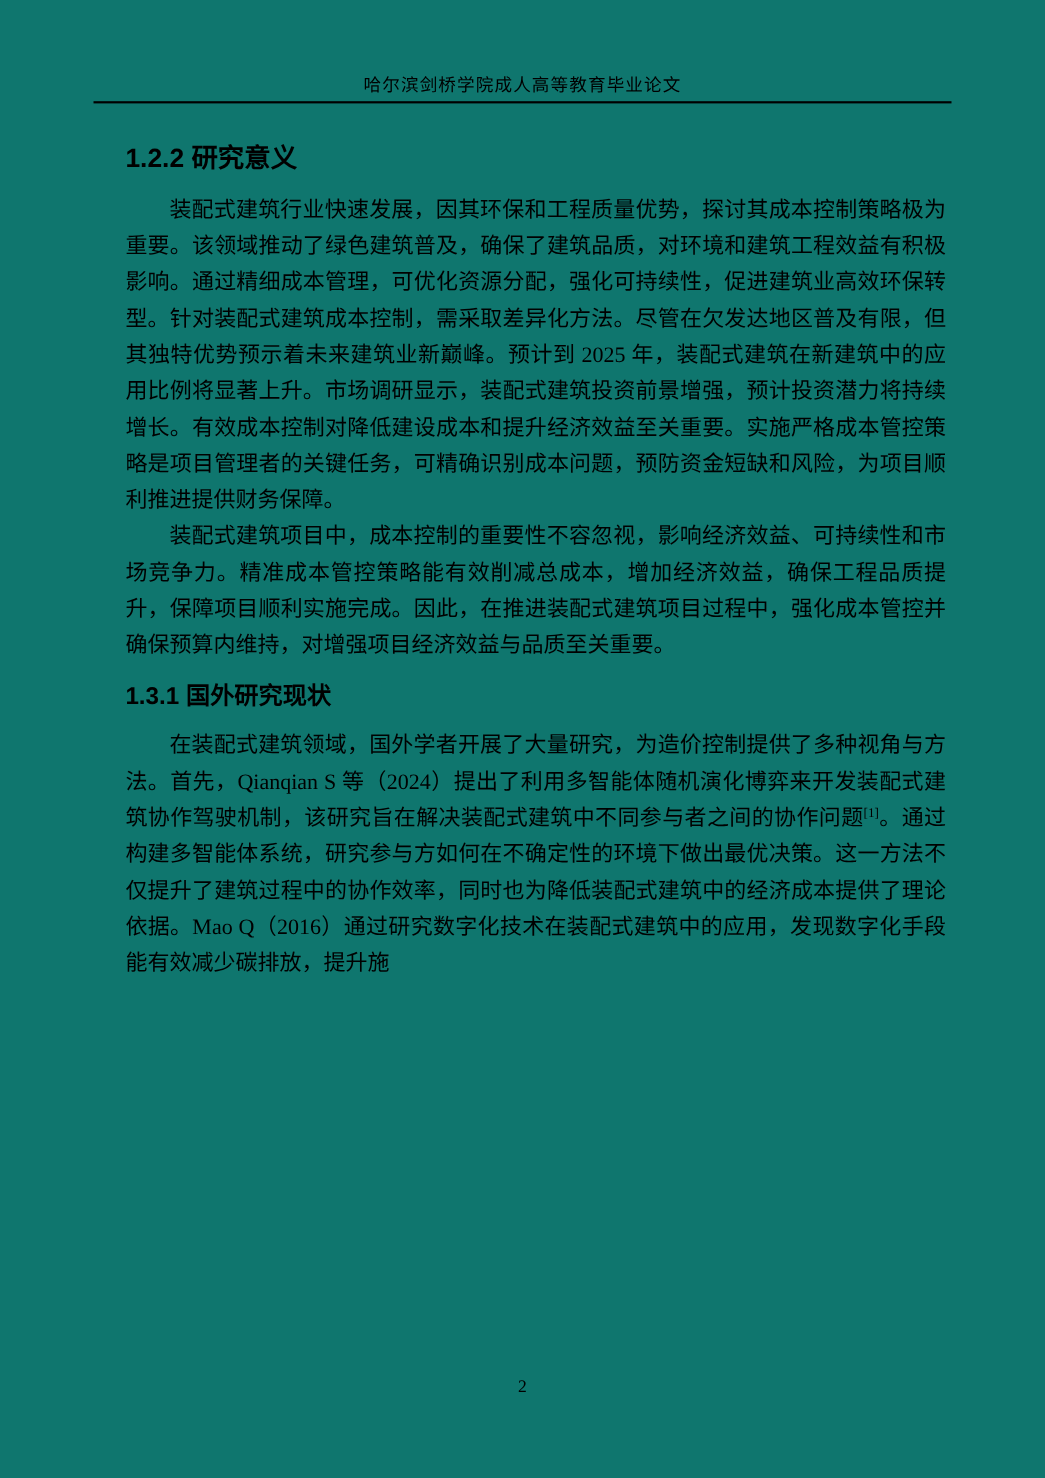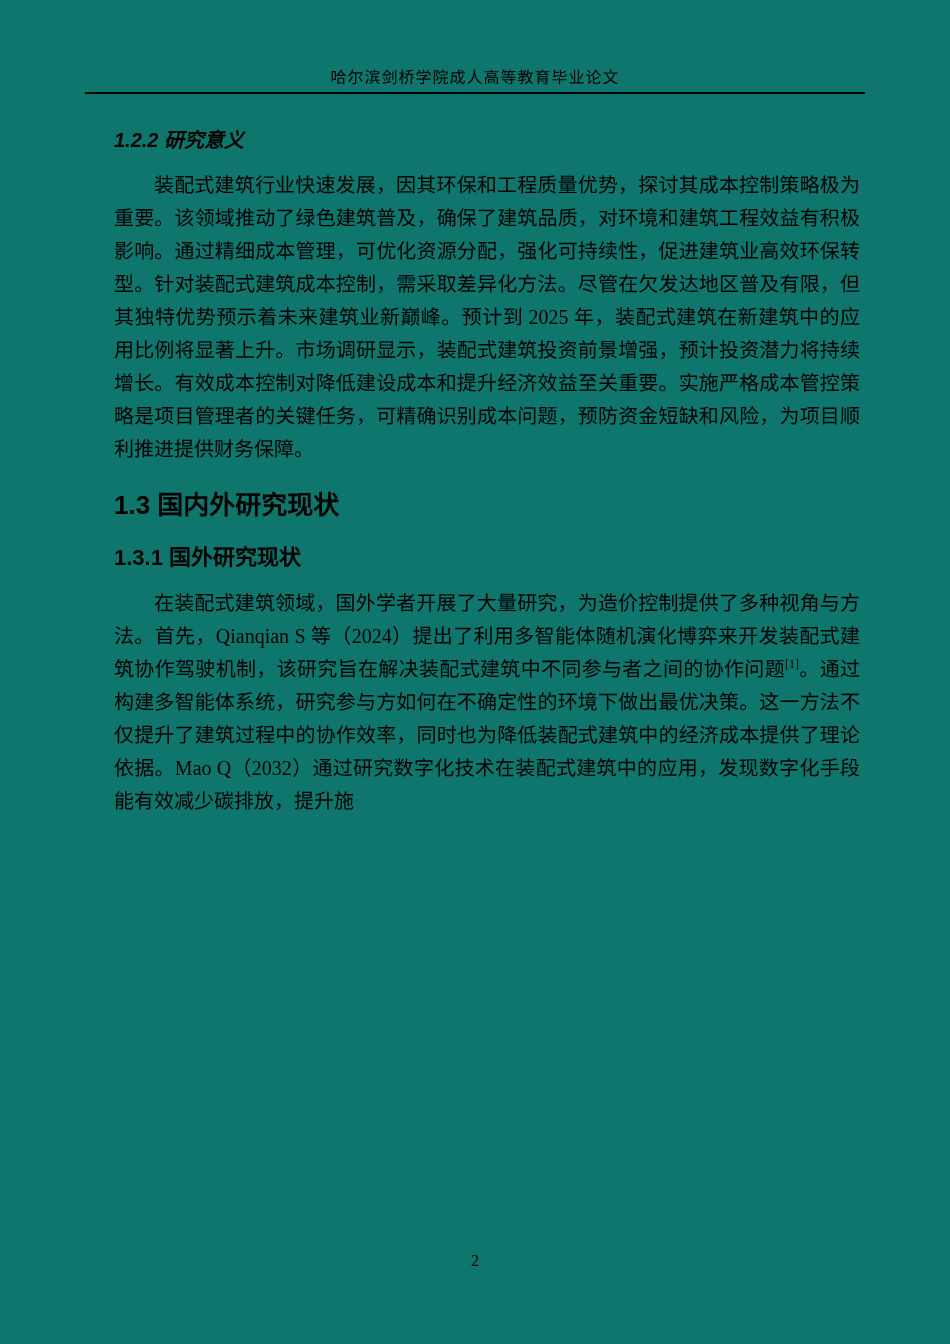--- a/index.html
+++ b/index.html
@@ -40,23 +40,22 @@
       left: 114px;
       width: 746px;
       top: 124px;
     }
     .sec-heading {
       font-family: "Liberation Sans", "DejaVu Sans", sans-serif;
       font-weight: bold;
       color: #000000;
     }
     .h-122 {
-      font-size: 20px;
+      font-size: 24px;
       margin: 0 0 16px 0;
-      font-style: italic;
     }
     .h-13 {
       font-size: 26px;
       margin: 18px 0 18px 0;
     }
     .h-131 {
       font-size: 22px;
       margin: 10px 0 16px 0;
     }
     .body-p {
@@ -91,24 +90,24 @@
   <hr class="header-rule">
 
   <div class="content">
 
     <h2 class="sec-heading h-122">1.2.2 研究意义</h2>
 
     <p class="body-p">装配式建筑行业快速发展，因其环保和工程质量优势，探讨其成本控制策略极为重要。该领域推动了绿色建筑普及，确保了建筑品质，对环境和建筑工程效益有积极影响。通过精细成本管理，可优化资源分配，强化可持续性，促进建筑业高效环保转型。针对装配式建筑成本控制，需采取差异化方法。尽管在欠发达地区普及有限，但其独特优势预示着未来建筑业新巅峰。预计到 2025 年，装配式建筑在新建筑中的应用比例将显著上升。市场调研显示，装配式建筑投资前景增强，预计投资潜力将持续增长。有效成本控制对降低建设成本和提升经济效益至关重要。实施严格成本管控策略是项目管理者的关键任务，可精确识别成本问题，预防资金短缺和风险，为项目顺利推进提供财务保障。</p>
 
 
 
+    <p class="body-p">装配式建筑项目中，成本控制的重要性不容忽视，影响经济效益、可持续性和市场竞争力。精准成本管控策略能有效削减总成本，增加经济效益，确保工程品质提升，保障项目顺利实施完成。因此，在推进装配式建筑项目过程中，强化成本管控并确保预算内维持，对增强项目经济效益与品质至关重要。</p>
 
-    <h2 class="sec-heading h-13">1.3 国内外研究现状</h2>
 
     <h3 class="sec-heading h-131">1.3.1 国外研究现状</h3>
 
-    <p class="body-p"><span>在装配式建筑领域，国外学者开展了大量研究，为造价控制提供了多种视角与方法。首先，Qianqian S 等（2024）提出了利用多智能体随机演化博弈来开发装配式建筑协作驾驶机制，该研究旨在解决装配式建筑中不同参与者之间的协作问题</span><sup class="cite-sup">[1]</sup><span>。通过构建多智能体系统，研究参与方如何在不确定性的环境下做出最优决策。这一方法不仅提升了建筑过程中的协作效率，同时也为降低装配式建筑中的经济成本提供了理论依据。Mao Q（2032）通过研究数字化技术在装配式建筑中的应用，发现数字化手段能有效减少碳排放，提升施</span></p>
+    <p class="body-p"><span>在装配式建筑领域，国外学者开展了大量研究，为造价控制提供了多种视角与方法。首先，Qianqian S 等（2024）提出了利用多智能体随机演化博弈来开发装配式建筑协作驾驶机制，该研究旨在解决装配式建筑中不同参与者之间的协作问题</span><sup class="cite-sup">[1]</sup><span>。通过构建多智能体系统，研究参与方如何在不确定性的环境下做出最优决策。这一方法不仅提升了建筑过程中的协作效率，同时也为降低装配式建筑中的经济成本提供了理论依据。Mao Q（2016）通过研究数字化技术在装配式建筑中的应用，发现数字化手段能有效减少碳排放，提升施</span></p>
 
   </div>
 
   <div class="page-number">2</div>
 
 </div>
 
 </body></html>

